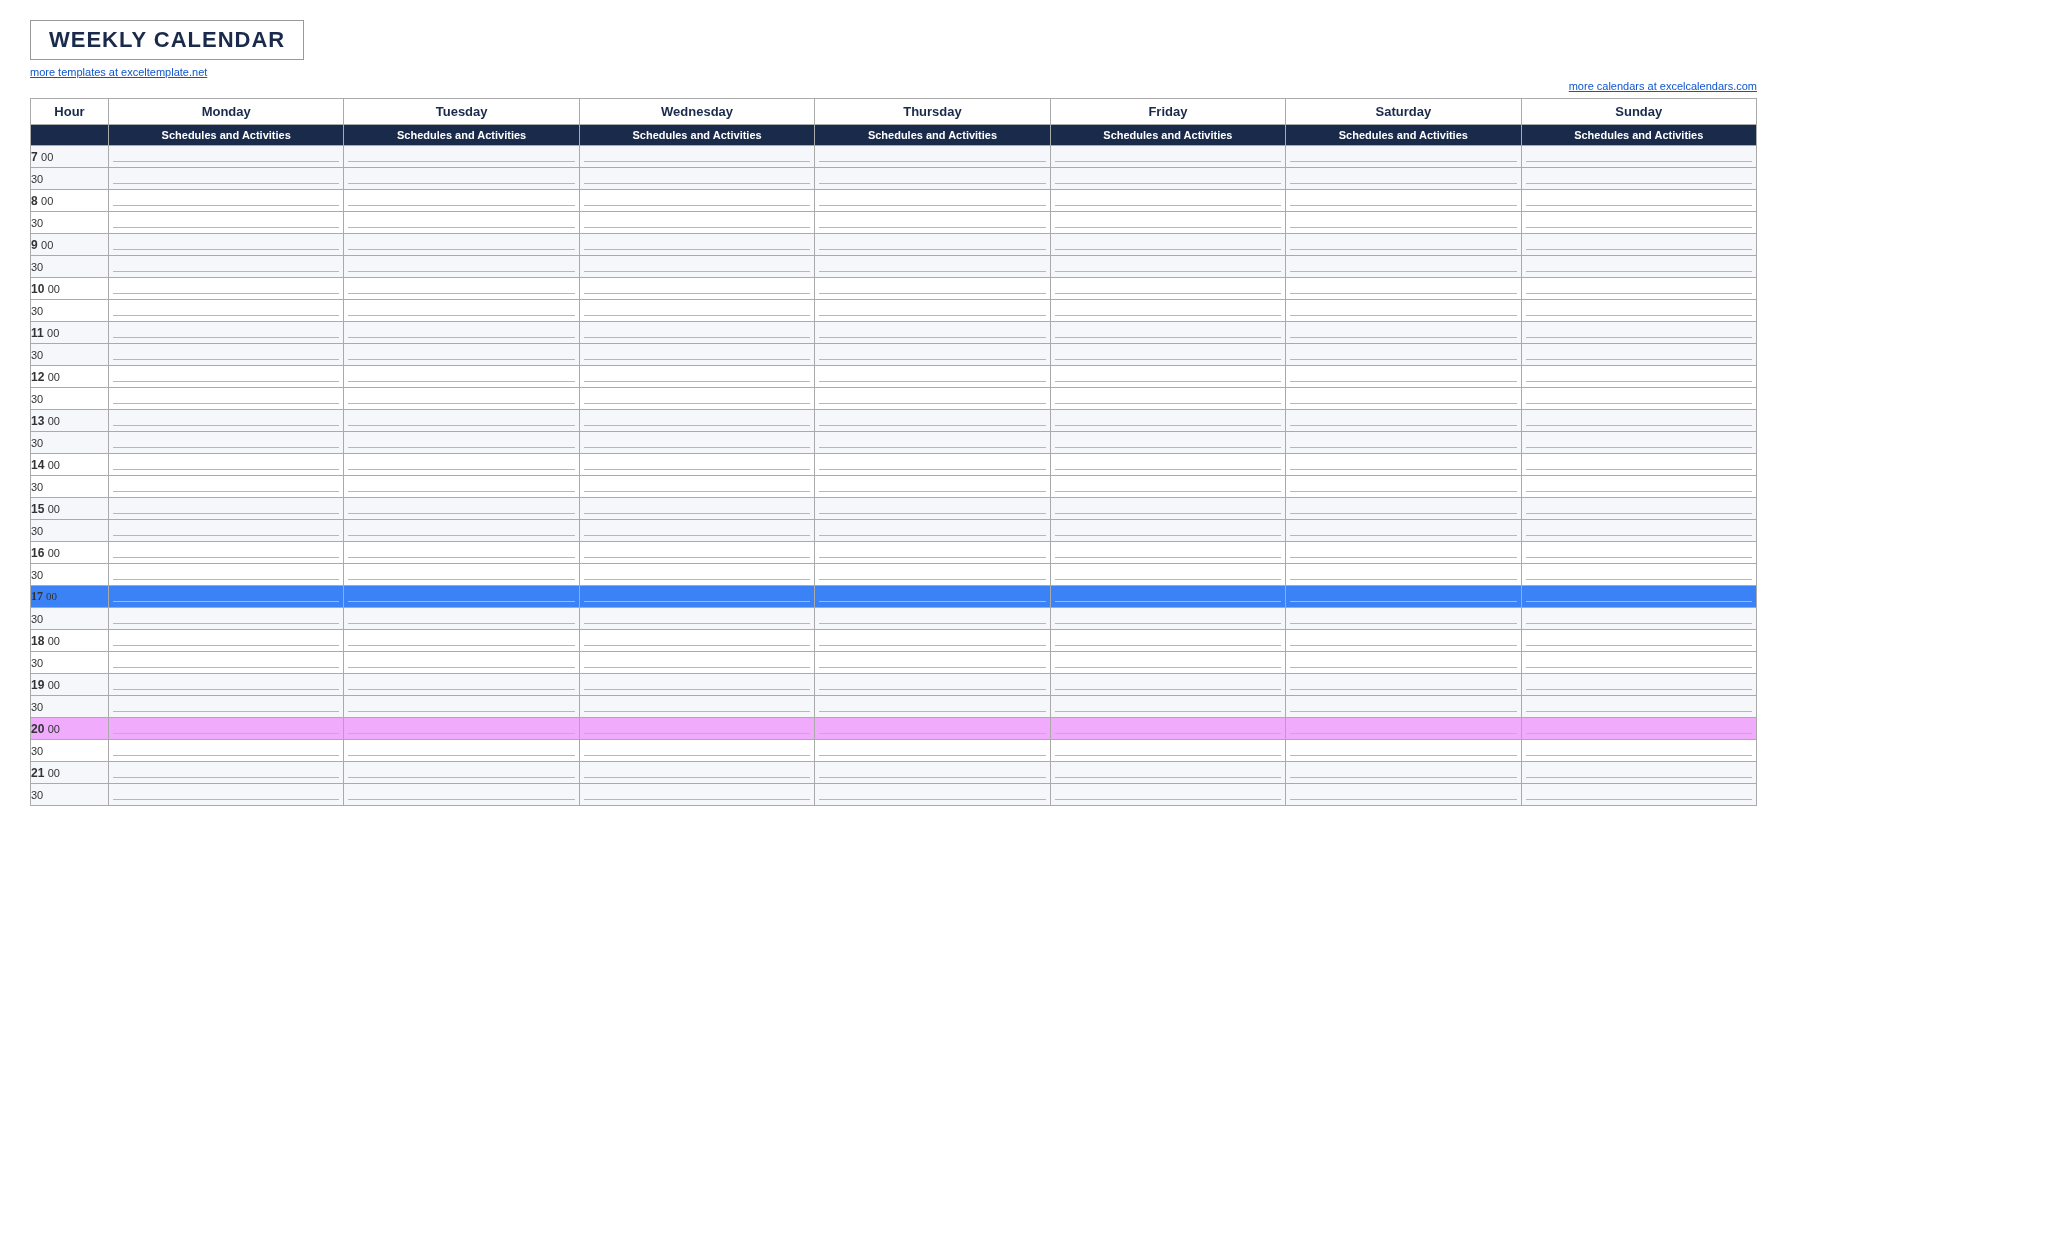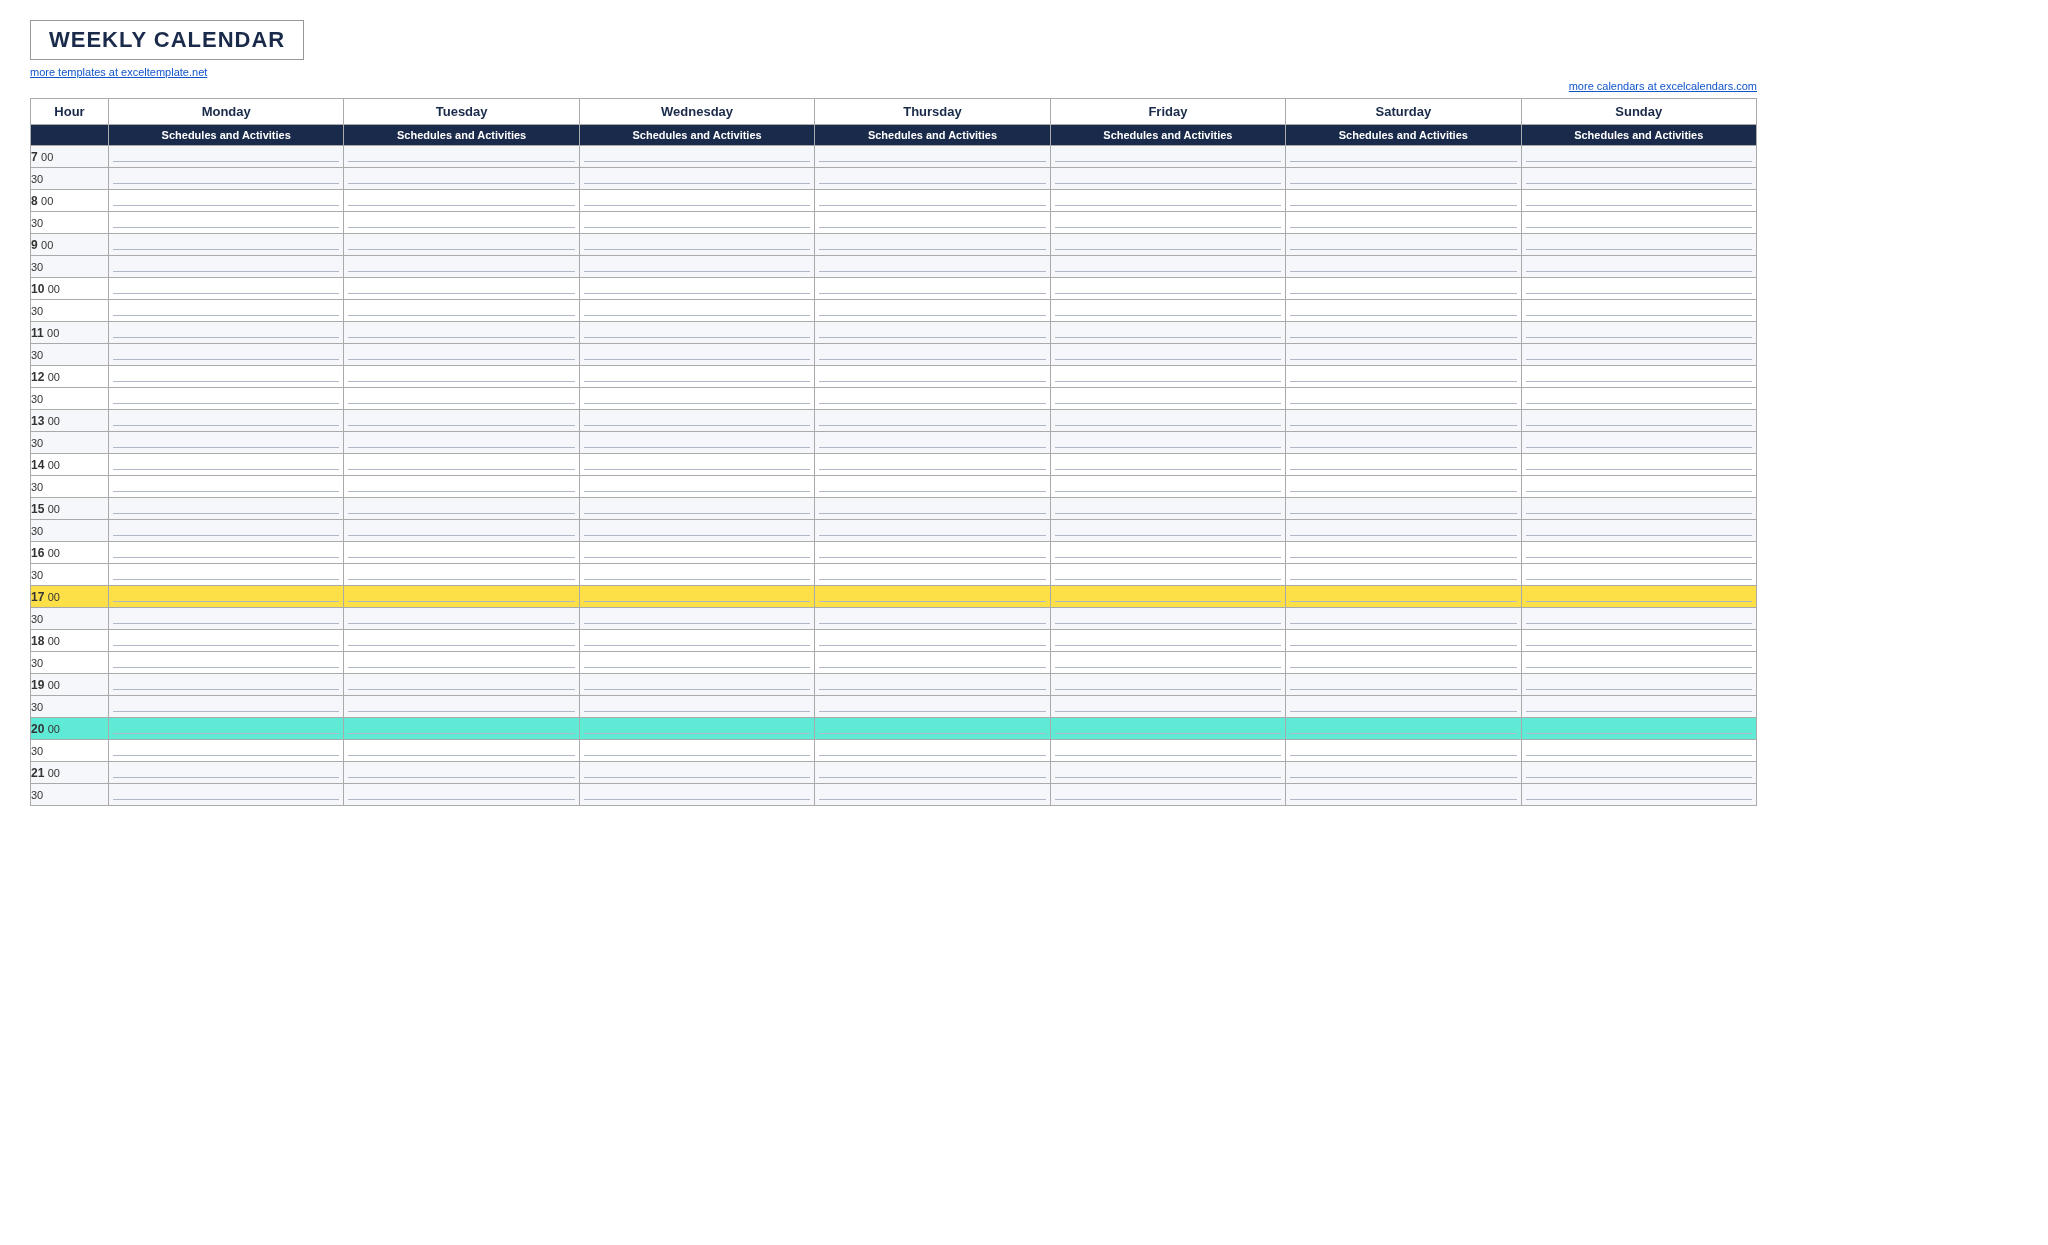--- a/index.html
+++ b/index.html
@@ -641,21 +641,21 @@
           <td class="schedule-cell col-day">
             <div class="line"></div>
           </td>
           <td class="schedule-cell col-day">
             <div class="line"></div>
           </td>
           <td class="schedule-cell col-day">
             <div class="line"></div>
           </td>
         </tr>
-        <tr class="time-row" style="background: #fde047;">
+        <tr class="time-row" style="background: #3b82f6; font-family: Liberation Serif, serif;">
           <td class="hour-cell col-hour"><span class="hr">17</span>&nbsp;<span class="min">00</span></td>
           <td class="schedule-cell col-day">
             <div class="line"></div>
           </td>
           <td class="schedule-cell col-day">
             <div class="line"></div>
           </td>
           <td class="schedule-cell col-day">
             <div class="line"></div>
           </td>
@@ -785,21 +785,21 @@
           <td class="schedule-cell col-day">
             <div class="line"></div>
           </td>
           <td class="schedule-cell col-day">
             <div class="line"></div>
           </td>
           <td class="schedule-cell col-day">
             <div class="line"></div>
           </td>
         </tr>
-        <tr class="time-row" style="background: #5eead4;">
+        <tr class="time-row" style="background: #f0abfc;">
           <td class="hour-cell col-hour"><span class="hr">20</span>&nbsp;<span class="min">00</span></td>
           <td class="schedule-cell col-day">
             <div class="line"></div>
           </td>
           <td class="schedule-cell col-day">
             <div class="line"></div>
           </td>
           <td class="schedule-cell col-day">
             <div class="line"></div>
           </td>

